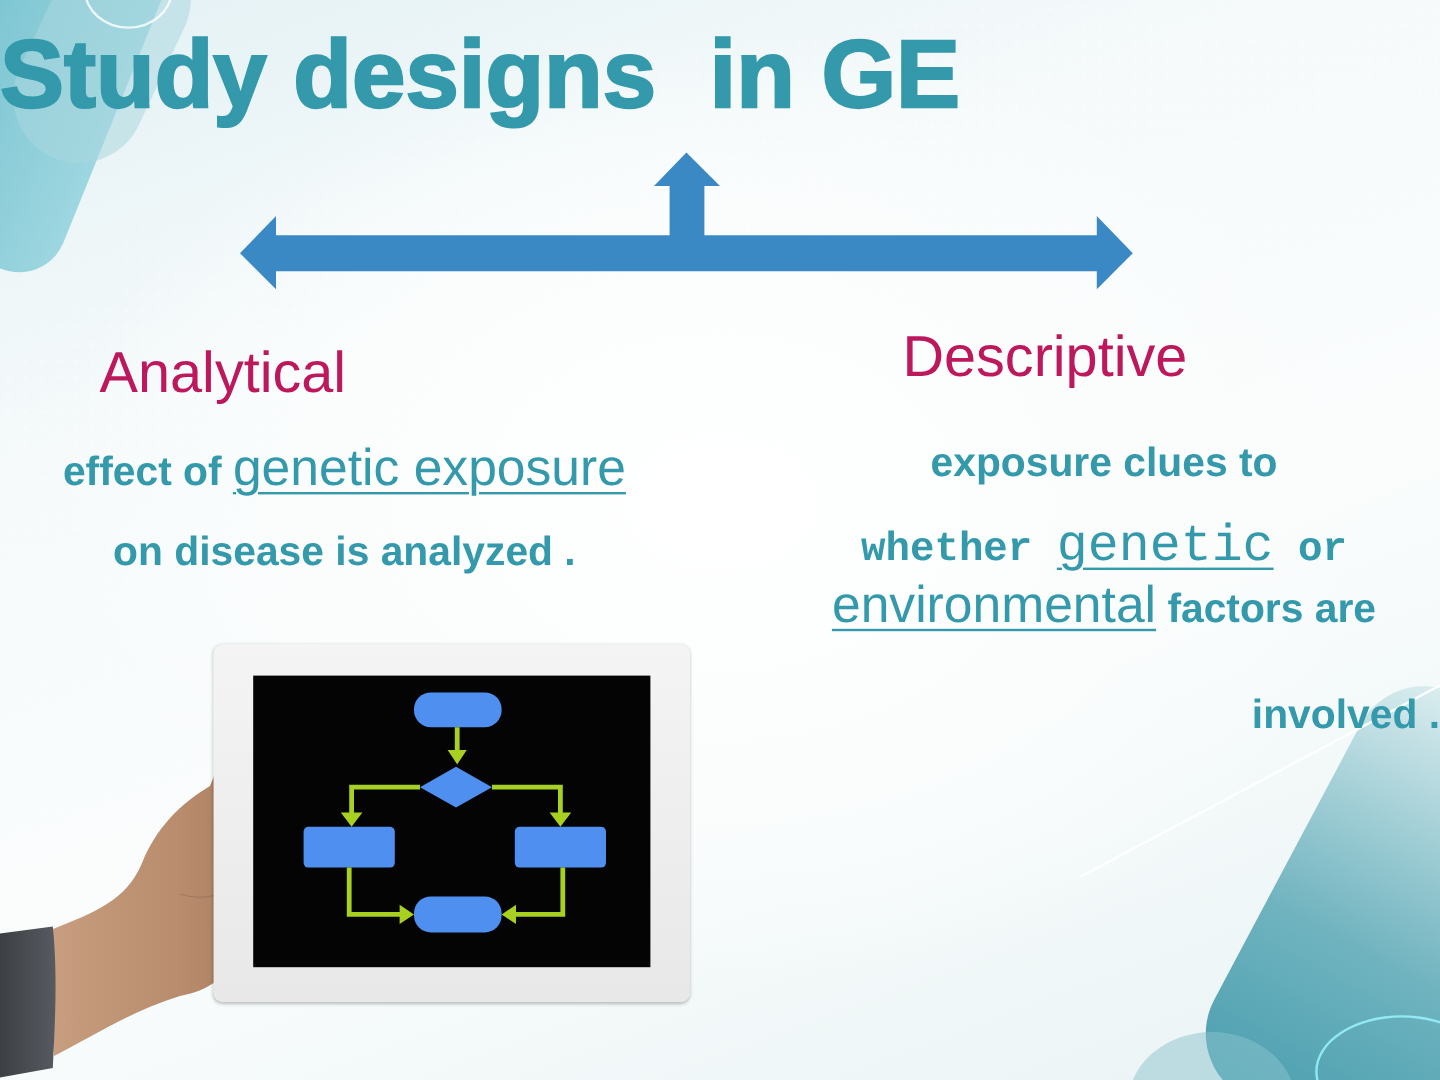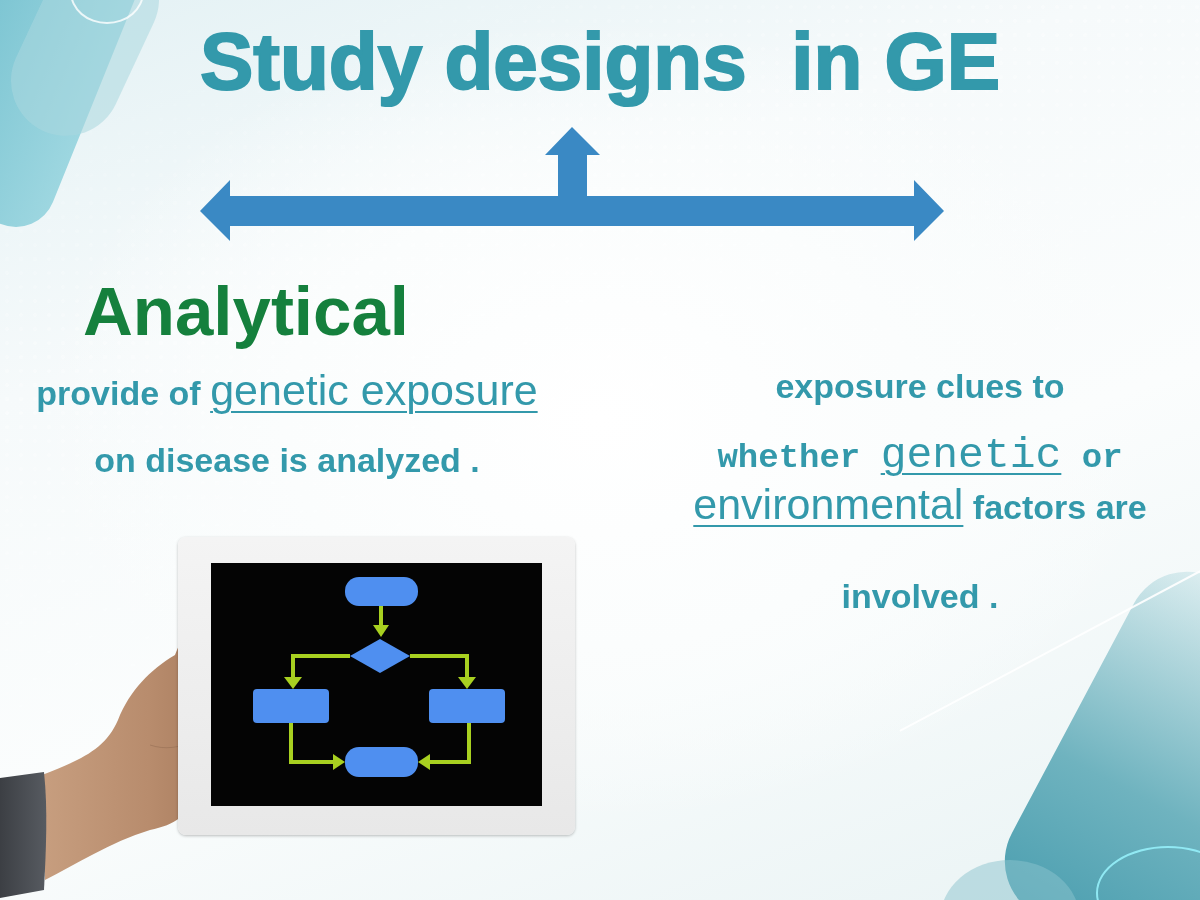--- a/index.html
+++ b/index.html
@@ -34,48 +34,48 @@
   .swoosh-br2 { position: absolute; right: 120px; bottom: -80px; width: 140px; height: 120px; border-radius: 50%;
     background: rgba(140,196,205,0.5); }
   .swoosh-br3 { position: absolute; right: -40px; bottom: -40px; width: 140px; height: 90px; border-radius: 50%;
     border: 2px solid rgba(150,240,250,0.9); }
   .swoosh-line { position: absolute; right: -20px; top: 650px; width: 340px; height: 2px; transform: rotate(-28deg);
     background: rgba(255,255,255,0.9); }
 
   .content { position: absolute; inset: 0; z-index: 1; }
 
   .title {
-    position: absolute; left: 0; top: 14px; width: 1200px; text-align: center;
+    position: absolute; left: 0; top: 14px; width: 1200px; text-align: left;
     font-weight: 900; font-size: 80px; color: #3399ab; letter-spacing: 0px;
     white-space: pre; line-height: 96px;
     -webkit-text-stroke: 2px #3399ab;
   }
 
   .arrows { position: absolute; left: 0; top: 0; }
 
   .heading {
-    position: absolute; color: #15803d; font-weight: 700; font-size: 69px; line-height: 60px; white-space: nowrap;
+    position: absolute; color: #be185d; font-weight: 400; font-size: 48px; line-height: 60px; white-space: nowrap;
   }
   .heading.left { left: 83px; top: 282px; }
   .heading.right { left: 752px; top: 268px; }
 
   .line {
     position: absolute; color: #3399ab; font-weight: 700; font-size: 34px; line-height: 44px;
     white-space: nowrap; text-align: center;
   }
   .line .emph {
     font-weight: 400; font-size: 43px; text-decoration: underline;
     text-decoration-thickness: 2px; text-underline-offset: 6px;
   }
   .l1 { left: 0; width: 574px; top: 368px; }
   .l2 { left: 0; width: 574px; top: 438px; }
   .r1 { left: 640px; width: 560px; top: 364px; }
   .r2 { left: 640px; width: 560px; top: 434px; font-family: Liberation Mono, monospace; }
   .r3 { left: 640px; width: 560px; top: 482px; }
-  .r4 { left: 640px; width: 560px; top: 574px; }
+  .r4 { left: 640px; width: 560px; top: 574px; text-align: right; }
 
   .hand { position: absolute; left: 0; top: 580px; }
   .tablet {
     position: absolute; left: 178px; top: 537px; width: 397px; height: 298px;
     background: linear-gradient(180deg, #f4f4f4, #e8e8e8);
     border-radius: 8px; box-shadow: 0 1px 3px rgba(0,0,0,0.25);
   }
   .screen {
     position: absolute; left: 33px; top: 26px; width: 331px; height: 243px; background: #040404;
   }
@@ -100,23 +100,24 @@
 
   <div class="title">Study designs  in GE</div>
 
   <svg class="arrows" width="1200" height="260">
     <polygon fill="#3a89c4" points="
       200,211 230,180 230,196 558,196 558,155 545,155 572,127 600,155 587,155 587,196
       914,196 914,180 944,211 914,241 914,226 230,226 230,241"></polygon>
   </svg>
 
   <div class="heading left">Analytical</div>
-  <div class="line l1"><span>provide of </span><span class="emph">genetic exposure</span><span></span></div>
+  <div class="line l1"><span>effect of </span><span class="emph">genetic exposure</span><span></span></div>
   <div class="line l2">on disease is analyzed .</div>
 
+  <div class="heading right">Descriptive</div>
   <div class="line r1">exposure clues to</div>
   <div class="line r2"><span>whether </span><span class="emph">genetic</span><span> or</span></div>
   <div class="line r3"><span></span><span class="emph">environmental</span><span> factors are</span></div>
   <div class="line r4">involved .</div>
 
   <svg class="hand" width="240" height="320">
     <defs>
       <linearGradient id="skin" x1="0" y1="0" x2="1" y2="0">
         <stop offset="0" stop-color="#c79e7f"></stop>
         <stop offset="0.6" stop-color="#b88c6d"></stop>

